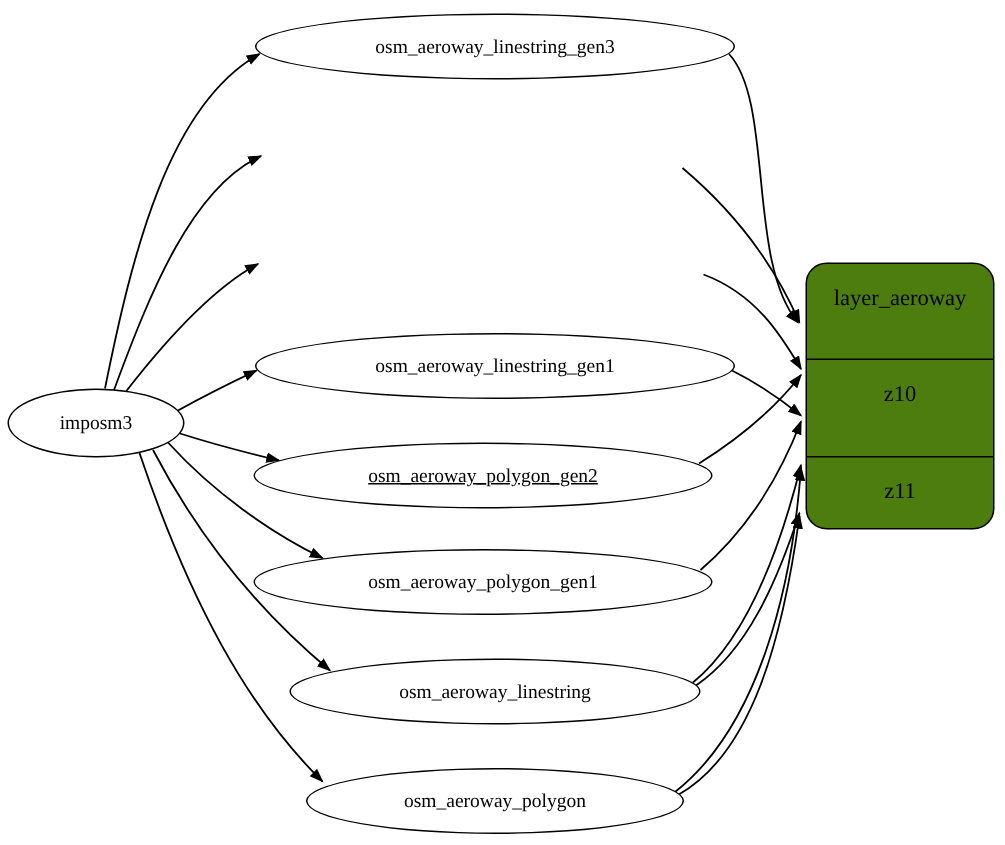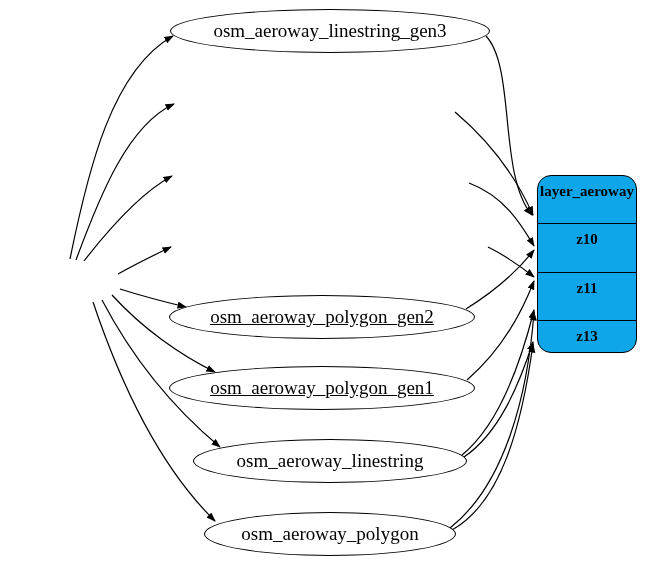--- a/index.html
+++ b/index.html
@@ -4,21 +4,21 @@
 <style>
   html,body{margin:0;padding:0;background:#ffffff;}
   .canvas{
     position:relative;width:670px;height:563px;background:#ffffff;overflow:hidden;
     font-family:"Liberation Serif","DejaVu Serif",serif;color:#000;
   }
   .edges{position:absolute;left:0;top:0;z-index:1;}
   .enode{
     position:absolute;z-index:2;display:flex;align-items:center;justify-content:center;
     border:1.4px solid #000;border-radius:50%;background:#fff;
-    font-size:19px;white-space:nowrap;box-sizing:border-box;
+    font-size:13px;white-space:nowrap;box-sizing:border-box;
   }
   .record{
     position:absolute;z-index:2;display:flex;flex-direction:column;
     border:1.5px solid #000;border-radius:14px;box-sizing:border-box;overflow:hidden;
   }
   .record .row{
     flex:1;display:flex;align-items:center;justify-content:center;
     font-size:15px;
   }
   .record .row + .row{border-top:1.4px solid #000;margin-top:16px;}
@@ -49,44 +49,49 @@
         <path d="M466,309 C498,289 520,268 534,250" fill="none" stroke="#000000" stroke-width="1.2" marker-end="url(#arrow)"></path>
         <path d="M488,247 C508,257 524,269 534,277" fill="none" stroke="#000000" stroke-width="1.2" marker-end="url(#arrow)"></path>
         <path d="M467,380 C502,350 522,312 534,281" fill="none" stroke="#000000" stroke-width="1.2" marker-end="url(#arrow)"></path>
         <path d="M462,455 C500,424 522,358 534,310" fill="none" stroke="#000000" stroke-width="1.2" marker-end="url(#arrow)"></path>
         <path d="M464,457 C498,434 518,388 533,342" fill="none" stroke="#000000" stroke-width="1.2" marker-end="url(#arrow)"></path>
         <path d="M450,528 C506,484 528,392 534,312" fill="none" stroke="#000000" stroke-width="1.2" marker-end="url(#arrow)"></path>
         <path d="M452,530 C502,502 522,424 533,344" fill="none" stroke="#000000" stroke-width="1.2" marker-end="url(#arrow)"></path>
       </g>
   </svg>
 
+  <div class="enode" style="left:5px;top:259px;width:118px;height:46px;">
+    <span>imposm3</span>
+  </div>
 
   <div class="enode" style="left:170px;top:9px;width:320px;height:44px;">
     <span>osm_aeroway_linestring_gen3</span>
   </div>
 
 
 
+  <div class="enode" style="left:170px;top:222px;width:320px;height:44px;">
+    <span>osm_aeroway_linestring_gen1</span>
+  </div>
 
   <div class="enode" style="left:169px;top:295px;width:306px;height:44px;text-decoration:underline;">
     <span>osm_aeroway_polygon_gen2</span>
   </div>
 
-  <div class="enode" style="left:169px;top:366px;width:306px;height:44px;text-decoration:underline;">
+  <div class="enode" style="left:169px;top:366px;width:306px;height:44px;">
     <span>osm_aeroway_polygon_gen1</span>
   </div>
 
   <div class="enode" style="left:204px;top:512px;width:252px;height:44px;">
     <span>osm_aeroway_polygon</span>
   </div>
 
   <div class="enode" style="left:193px;top:439px;width:274px;height:44px;">
     <span>osm_aeroway_linestring</span>
   </div>
 
-  <div class="record" id="layer-record" style="left: 537px; top: 175px; width: 100px; height: 178px; background: #0ea5e9; font-weight: bold;">
+  <div class="record" id="layer-record" style="left: 537px; top: 175px; width: 126px; height: 178px; background: #4d7c0f;">
     <div class="row">layer_aeroway</div>
     <div class="row">z10</div>
     <div class="row">z11</div>
-    <div class="row">z13</div>
   </div>
 
 </div>
 
 </body></html>

